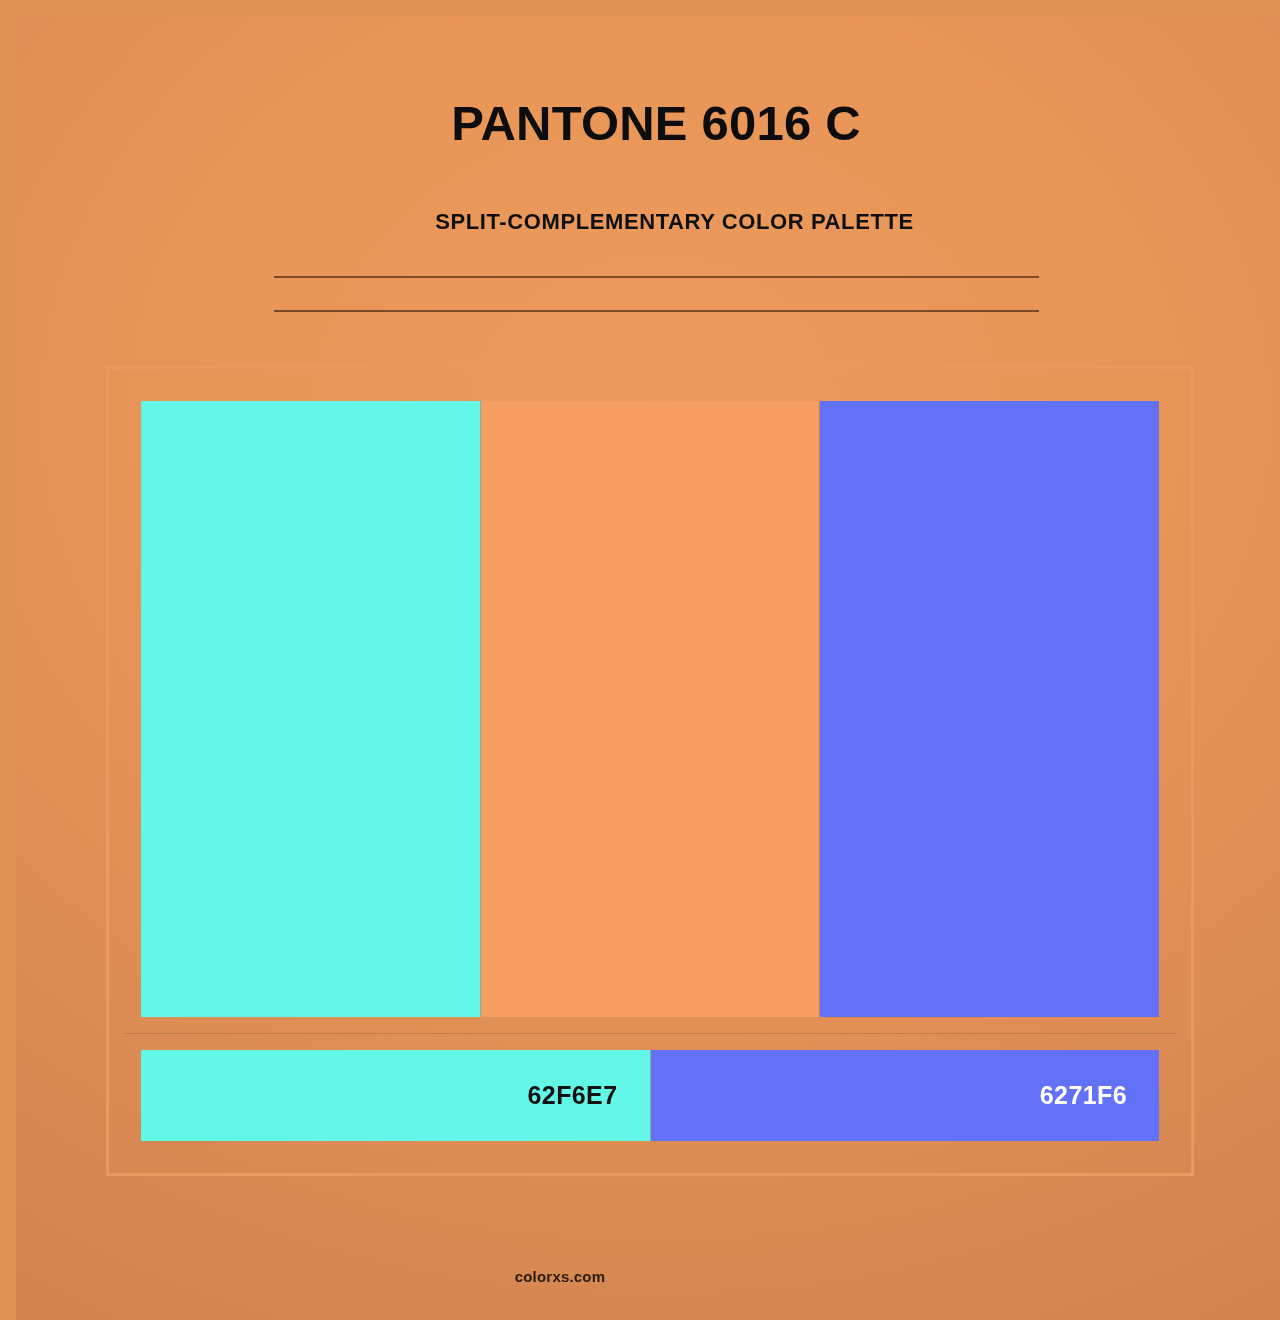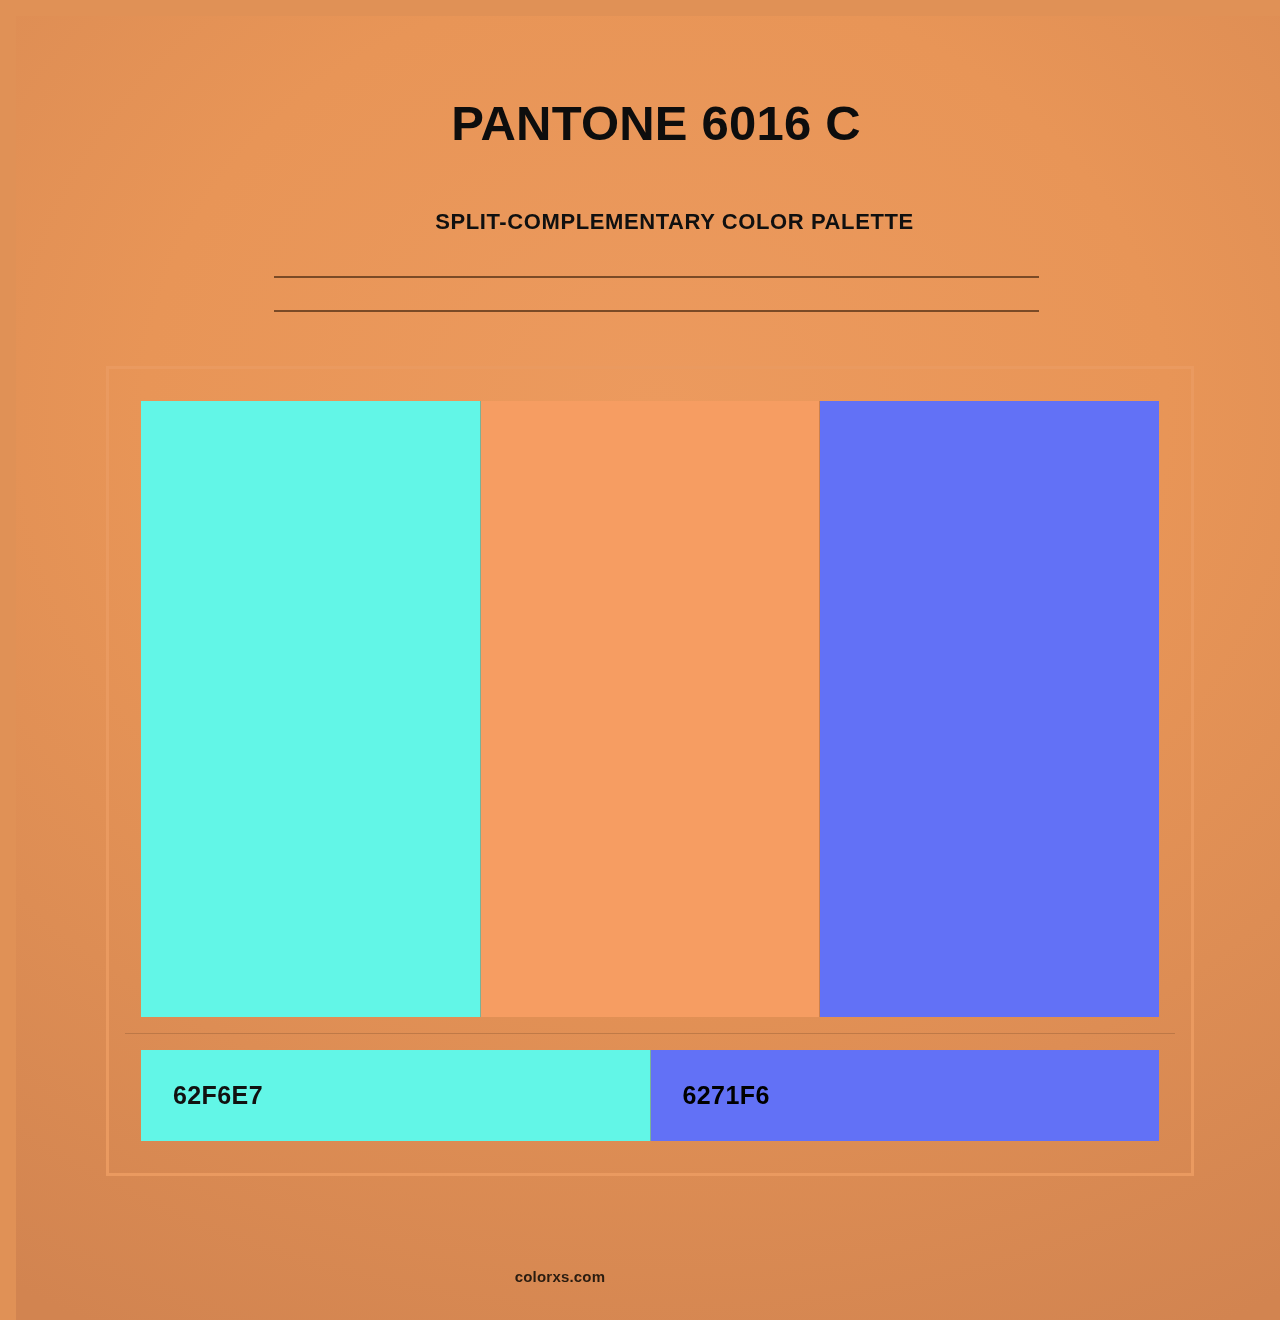--- a/index.html
+++ b/index.html
@@ -102,21 +102,21 @@
     width: 100%;
     height: 124px;
     border-top: 1px solid rgba(150, 95, 55, 0.45);
   }
 
   .label-cell {
     flex: 1 1 0;
     height: 100%;
     display: flex;
     align-items: center;
-    justify-content: flex-start;
+    justify-content: flex-end;
     border-right: 1px solid rgba(150, 95, 55, 0.45);
   }
   .label-cell:last-child { border-right: none; }
 
   .hex-label {
     font-size: 25px;
     font-weight: 700;
     letter-spacing: 0.4px;
     white-space: nowrap;
   }
@@ -157,21 +157,21 @@
       <div class="swatch-col" style="background-color: rgb(98, 246, 231);"></div>
       <div class="swatch-col" style="background-color: rgb(246, 157, 98);"></div>
       <div class="swatch-col" style="background-color: rgb(98, 113, 246);"></div>
     </div>
 
     <div class="label-row">
       <div class="label-cell" style="background-color: rgb(98, 246, 231);">
         <span class="hex-label" style="color: rgb(17, 17, 17);">62F6E7</span>
       </div>
       <div class="label-cell" style="background-color: rgb(98, 113, 246);">
-        <span class="hex-label" style="color: #000000;">6271F6</span>
+        <span class="hex-label" style="color: #ffffff;">6271F6</span>
       </div>
     </div>
 
   </div>
 
   <div class="footer">
     <span class="footer-text">colorxs.com</span>
   </div>
 
 </div>

